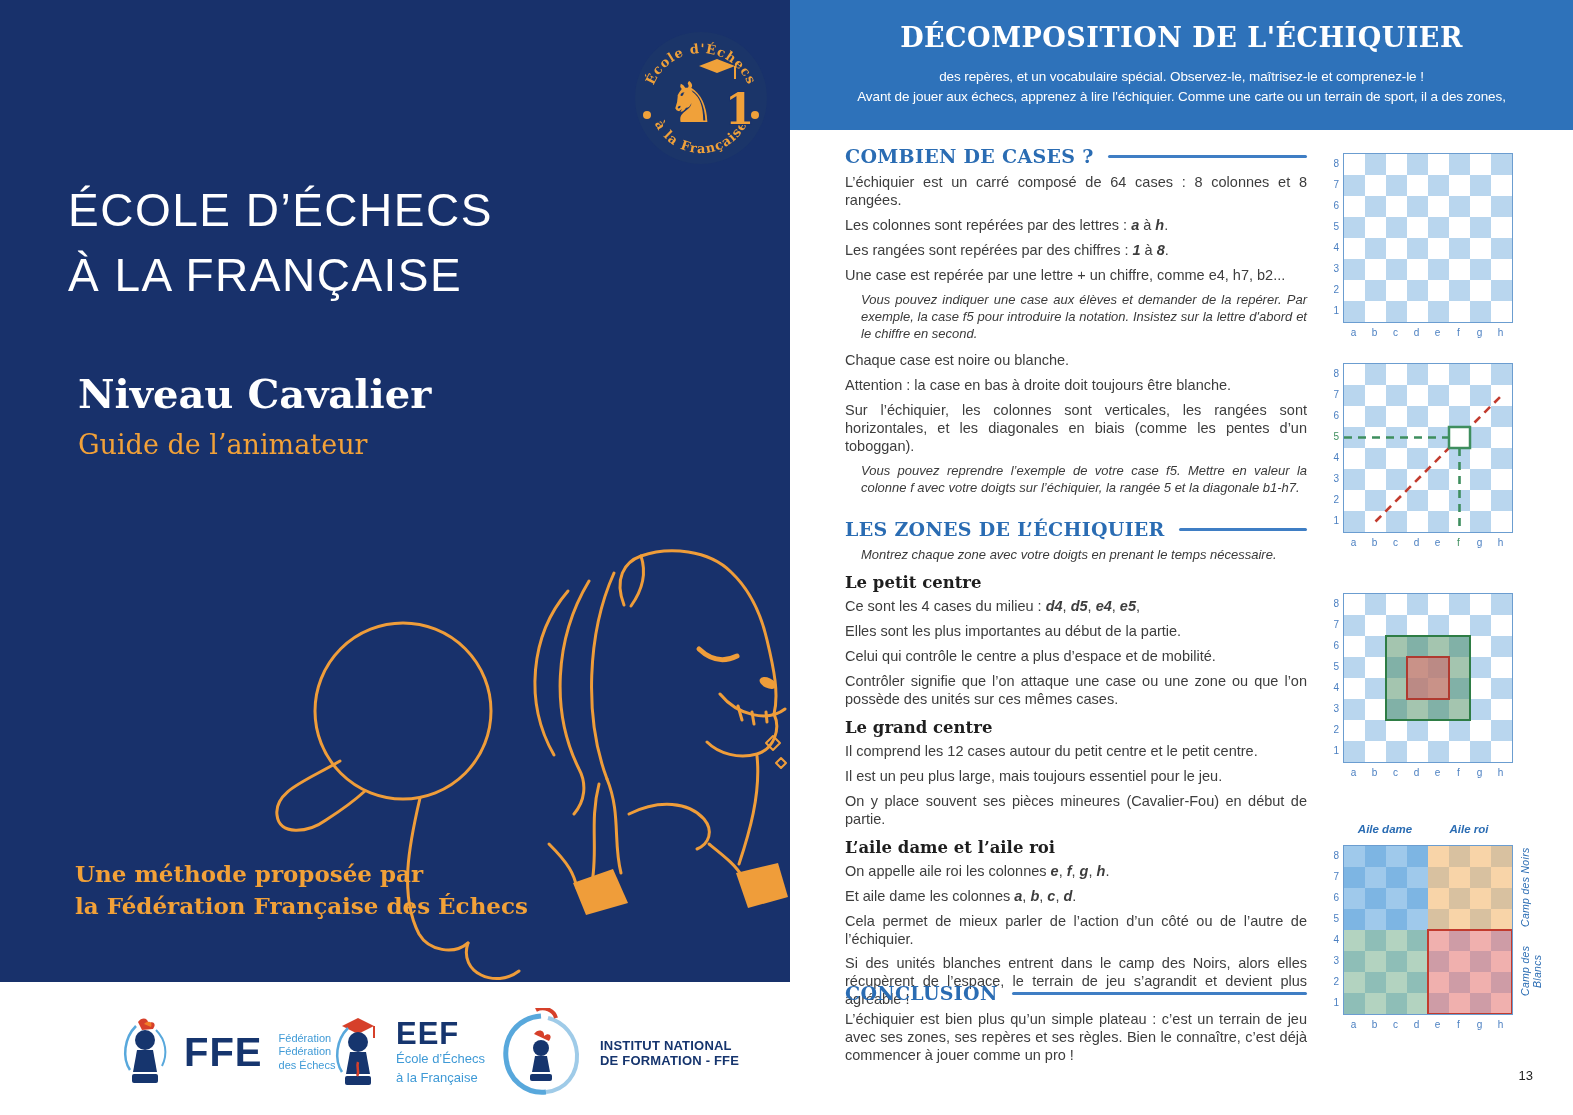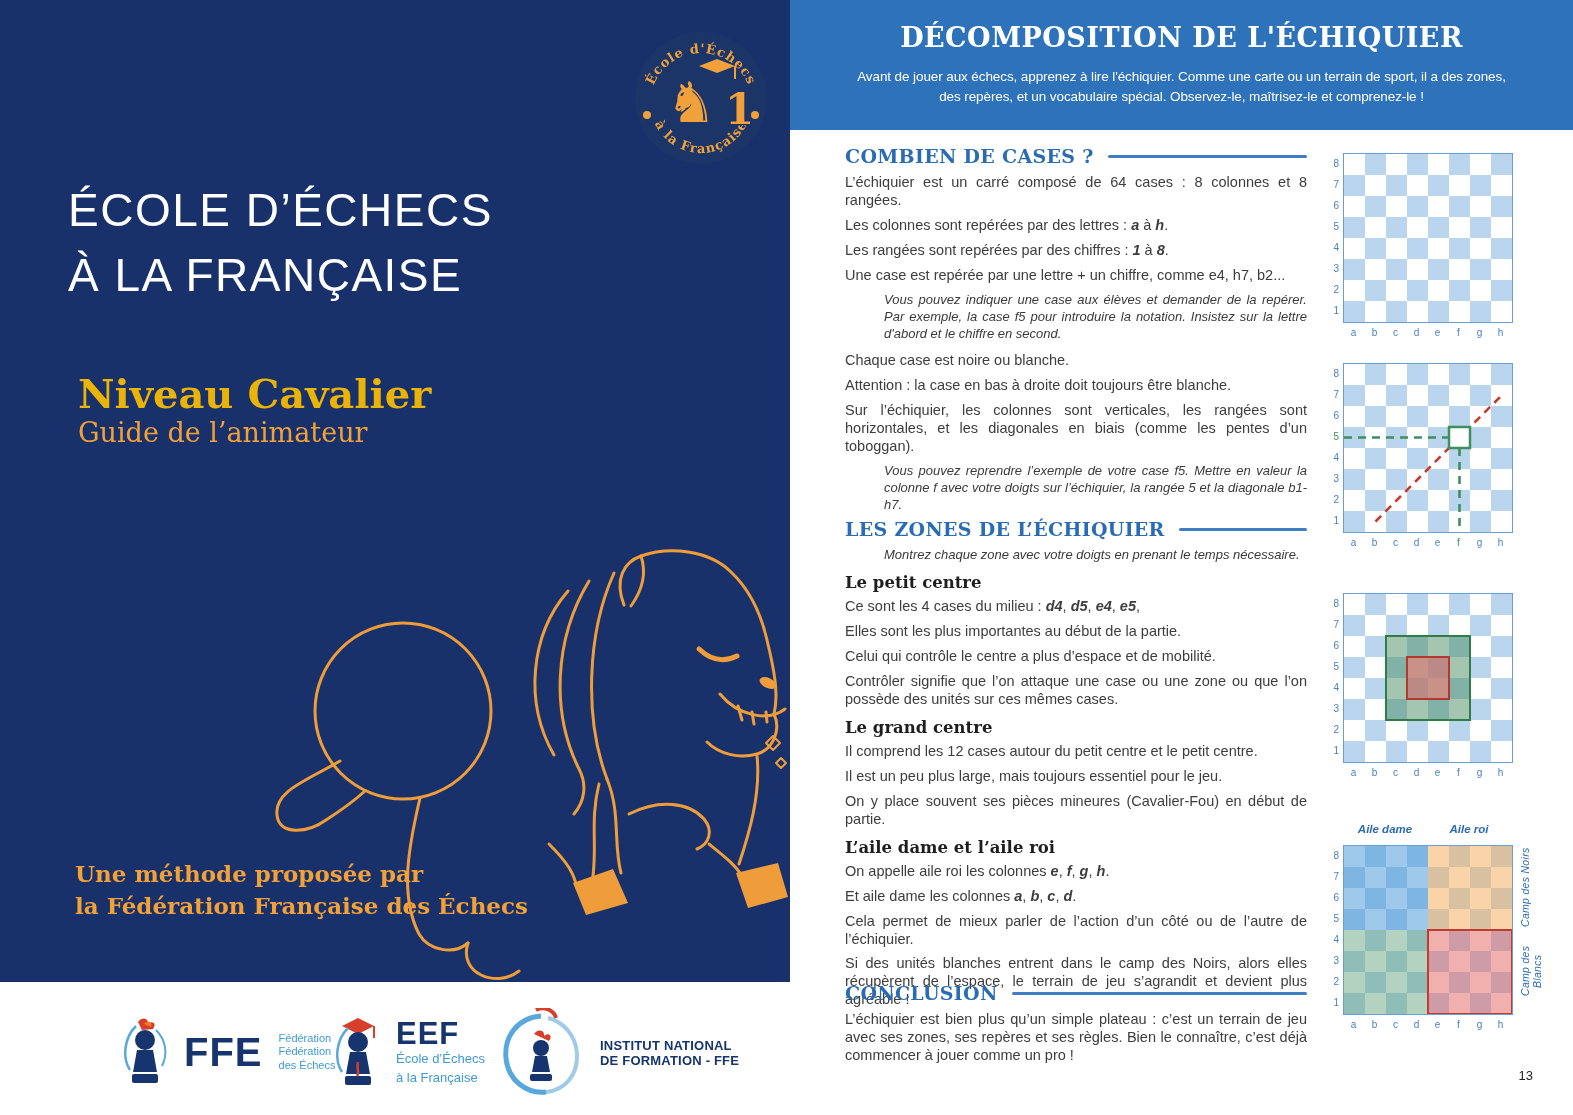--- a/index.html
+++ b/index.html
@@ -5,22 +5,22 @@
   html,body{margin:0;padding:0;background:#e8e8e8;}
   #canvas{position:relative;width:1573px;height:1115px;background:#ffffff;overflow:hidden;
           font-family:"Liberation Sans",sans-serif;}
   
   .left-page{position:absolute;left:0;top:0;width:790px;height:1115px;background:#ffffff;}
   .cover{position:absolute;left:0;top:0;width:790px;height:982px;background:#18316b;}
   .badge{position:absolute;left:633px;top:30px;width:136px;height:136px;}
   .cover-title{position:absolute;left:68px;top:178px;color:#ffffff;font-weight:300;
                font-size:46px;letter-spacing:1.5px;line-height:1.42;white-space:nowrap;}
   .level{position:absolute;left:78px;top:370px;}
-  .level .lvl{font-family:"DejaVu Serif",serif;font-weight:bold;font-size:40px;color:#eab308;}
-  .level .sub{font-family:"DejaVu Serif",serif;font-size:27px;color:#f2a138;margin-top:0;}
+  .level .lvl{font-family:"DejaVu Serif",serif;font-weight:bold;font-size:40px;color:#ffffff;}
+  .level .sub{font-family:"DejaVu Serif",serif;font-size:27px;color:#f2a138;margin-top:12px;}
   .method{position:absolute;left:75px;top:858px;font-family:"DejaVu Serif",serif;
           font-weight:bold;font-size:23px;color:#f2a138;line-height:1.4;}
   .horse{position:absolute;left:268px;top:543px;width:522px;height:439px;}
   .logos{position:absolute;left:0;top:982px;width:790px;height:133px;background:#ffffff;}
   .logo{position:absolute;display:flex;align-items:center;gap:16px;margin-top:8px;}
   .logo-ffe{left:122px;top:28px;}
   .logo-eef{left:330px;top:24px;}
   .logo-inf{left:498px;top:18px;}
   .logo-abbr{font-weight:bold;color:#16356e;letter-spacing:1px;}
   .ffe-abbr{font-size:40px;}
@@ -34,21 +34,21 @@
   .band h1{margin:0;text-align:center;padding-top:22px;font-family:"DejaVu Serif",serif;
            font-weight:bold;font-size:27px;letter-spacing:0.5px;}
   .band .bsub{margin:14px auto 0;width:720px;text-align:center;font-size:13.5px;line-height:1.5;
               letter-spacing:-0.1px;}
   .sec{position:absolute;left:55px;width:462px;}
   .sec-title{display:flex;align-items:center;margin-bottom:7px;}
   .sec-title .t{font-family:"DejaVu Serif",serif;font-weight:bold;font-size:19px;color:#2a6cb3;
                 white-space:nowrap;letter-spacing:0.3px;}
   .sec-title .rule{flex:1;height:3px;background:#3f7ec4;margin-left:14px;border-radius:2px;}
   .p{font-size:14.5px;line-height:1.24;color:#3d3d3d;margin:0 0 7px;text-align:justify;}
-  .note{font-size:13px;font-style:italic;color:#3a3a3a;margin:3px 0 9px 39px;line-height:1.3;
+  .note{font-size:13px;font-style:italic;color:#3a3a3a;margin:3px 0 9px 16px;line-height:1.3;
         text-align:justify;}
   .h3{font-family:"DejaVu Serif",serif;font-weight:bold;font-size:16.5px;color:#1e1e1e;
       margin:9px 0 6px;}
   .page-num{position:absolute;right:40px;top:1068px;font-size:13px;color:#222;}
   
   .board-wrap{position:absolute;width:168px;}
   .grid{position:relative;width:168px;height:168px;border:1.5px solid #6b9dd0;}
   .sq{position:absolute;width:21px;height:21px;}
   .ovl{position:absolute;left:0;top:0;pointer-events:none;}
   .rlab{position:absolute;left:-16px;width:12px;height:21px;line-height:21px;font-size:10px;
@@ -188,22 +188,22 @@
         </span>
       </div>
 
     </div>
   </div>
 
   <div class="right-page">
     <div class="band">
       <h1>DÉCOMPOSITION DE L'ÉCHIQUIER</h1>
       <div class="bsub">
+        <div>des repères, et un vocabulaire spécial. Observez-le, maîtrisez-le et comprenez-le !</div>
         <div>Avant de jouer aux échecs, apprenez à lire l'échiquier. Comme une carte ou un terrain de sport, il a des zones,</div>
-        <div>des repères, et un vocabulaire spécial. Observez-le, maîtrisez-le et comprenez-le !</div>
       </div>
     </div>
 
     <div id="sections-host">
         <div class="sec" style="top: 145px;">
           <div class="sec-title">
             <span class="t">COMBIEN DE CASES ?</span>
             <span class="rule"></span>
           </div>
           <div class="p">L’échiquier est un carré composé de 64 cases : 8 colonnes et 8 rangées.</div>

